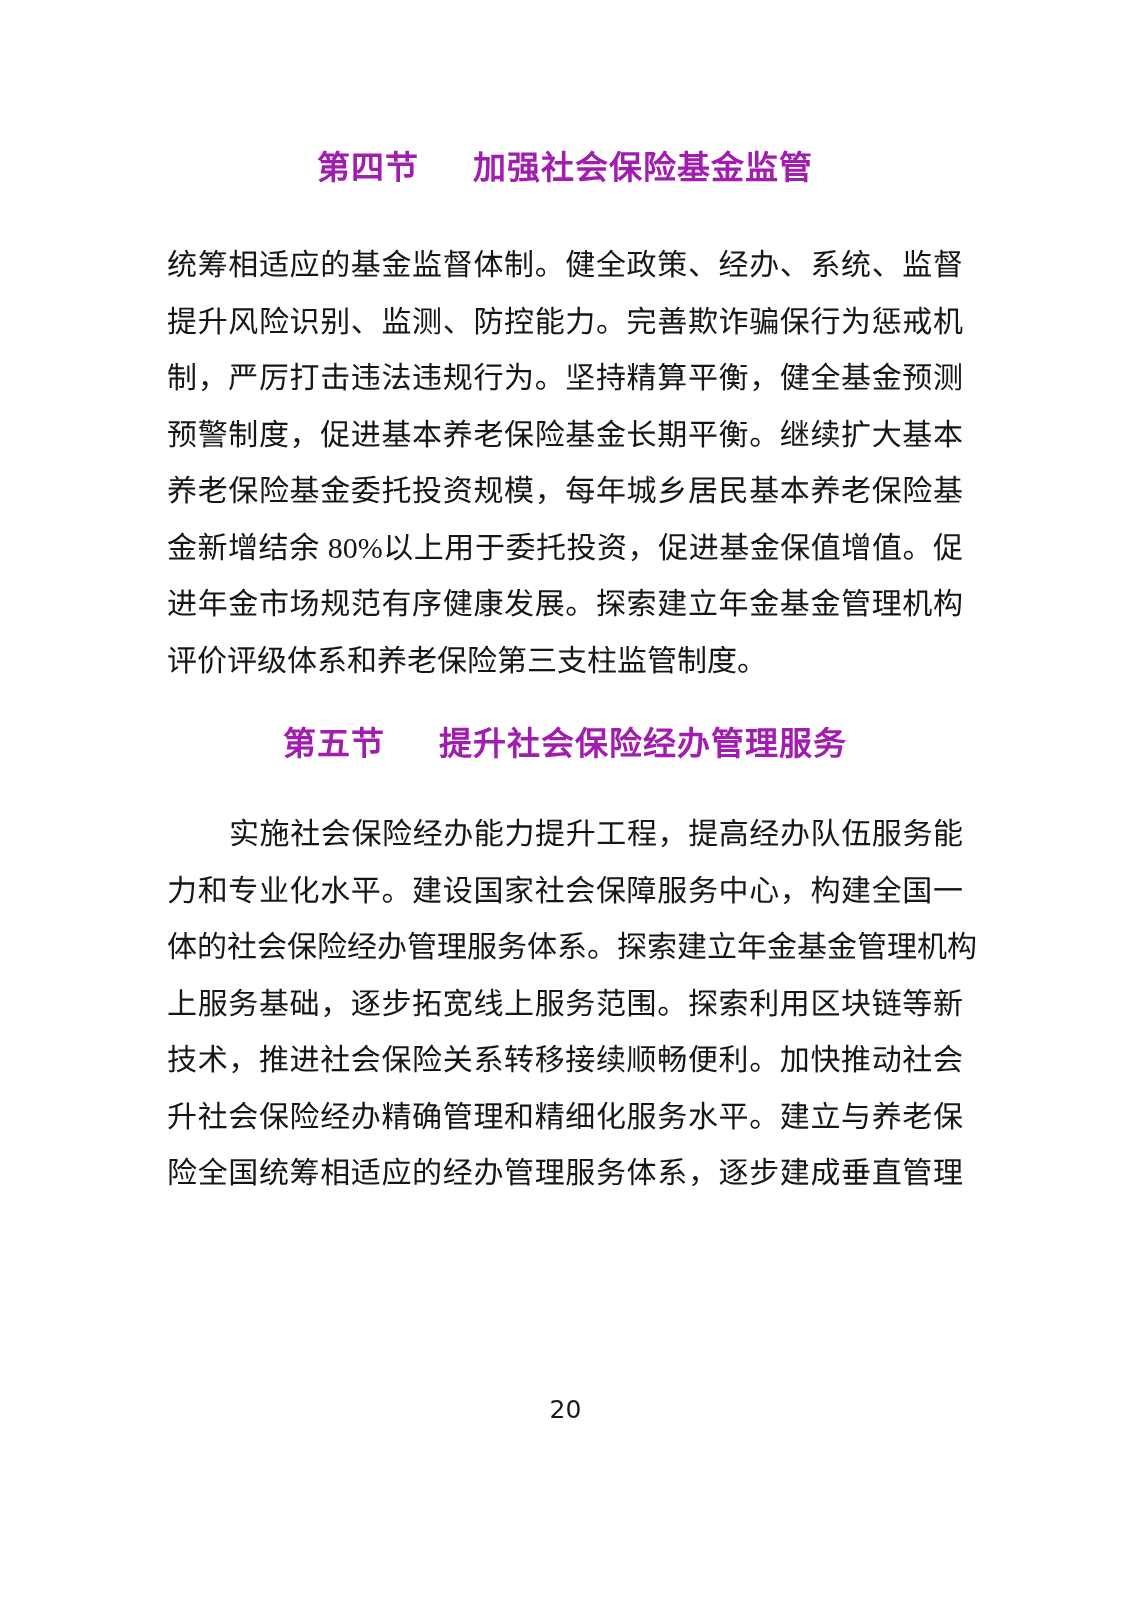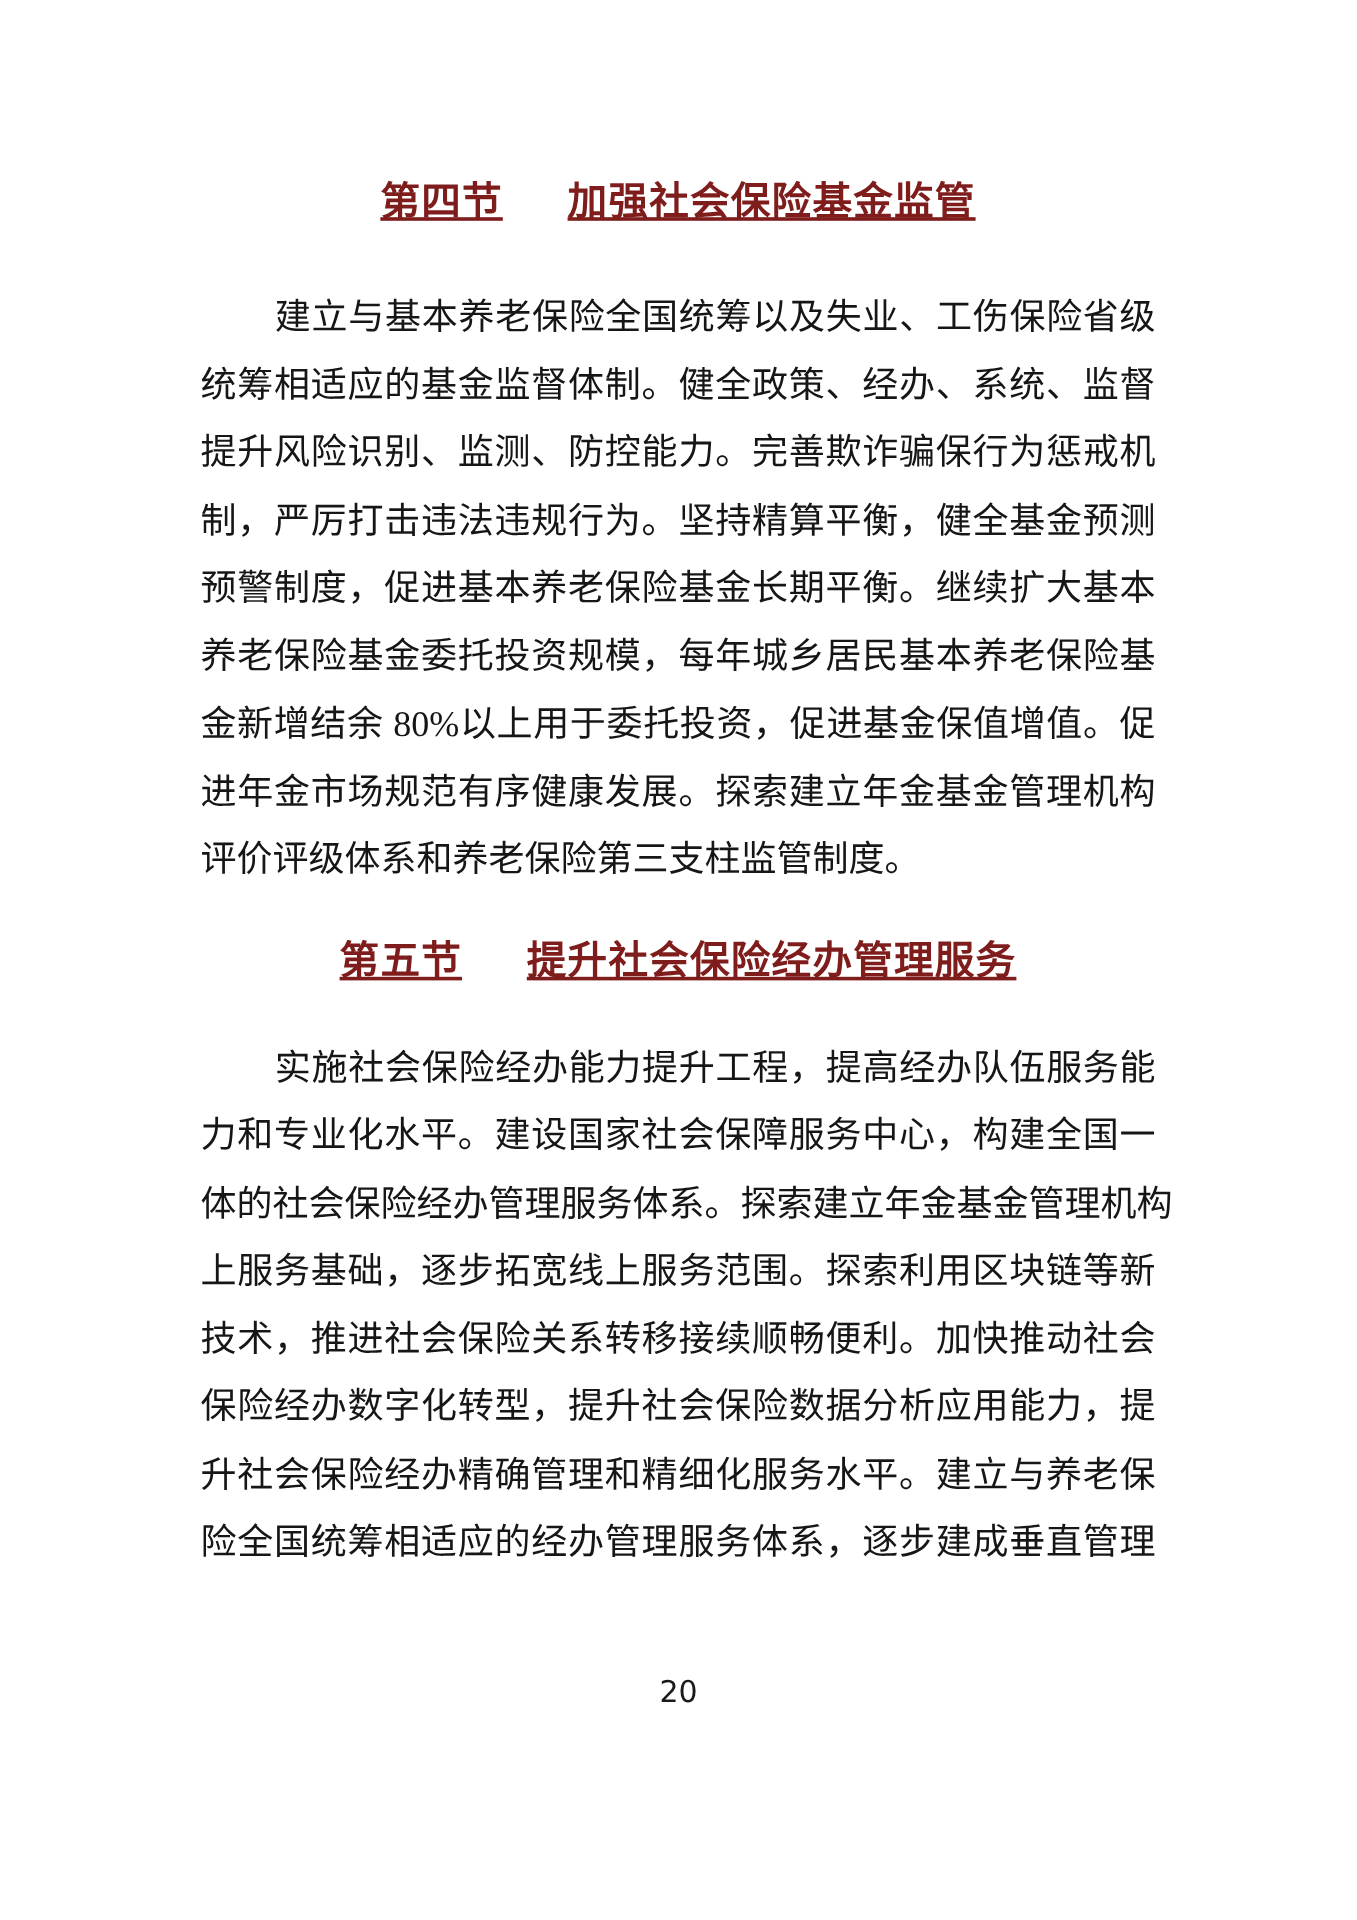--- a/index.html
+++ b/index.html
@@ -27,23 +27,22 @@
     width: 796px;
   }
   .section-heading {
     margin: 0;
     text-align: center;
     font-family: "Liberation Sans", "DejaVu Sans", sans-serif;
     font-weight: 700;
     font-size: 33px;
     line-height: 36px;
     letter-spacing: 1px;
-    color: #7f1d1d;
+    color: #a21caf;
     white-space: nowrap;
-    text-decoration: underline;
   }
   .section-heading .heading-label {
     margin-right: 54px;
   }
   #heading-1 { margin-top: 150px; }
   #heading-2 { margin-top: 37px; }
   .paragraph { margin: 0; }
   #paragraph-1 { margin-top: 51px; }
   #paragraph-2 { margin-top: 44px; }
   .line {
@@ -77,40 +76,38 @@
 </style>
 </head>
 <body>
 
 <div class="page">
   <div class="content">
 
     <h2 class="section-heading" id="heading-1"><span class="heading-label">第四节</span><span class="heading-title">加强社会保险基金监管</span></h2>
 
     <div class="paragraph" id="paragraph-1">
-      <div class="line indent">建立与基本养老保险全国统筹以及失业、工伤保险省级</div>
       <div class="line">统筹相适应的基金监督体制。健全政策、经办、系统、监督</div>
       <div class="line">提升风险识别、监测、防控能力。完善欺诈骗保行为惩戒机</div>
       <div class="line">制，严厉打击违法违规行为。坚持精算平衡，健全基金预测</div>
       <div class="line">预警制度，促进基本养老保险基金长期平衡。继续扩大基本</div>
       <div class="line">养老保险基金委托投资规模，每年城乡居民基本养老保险基</div>
       <div class="line">金新增结余 80%以上用于委托投资，促进基金保值增值。促</div>
       <div class="line">进年金市场规范有序健康发展。探索建立年金基金管理机构</div>
       <div class="line last-left">评价评级体系和养老保险第三支柱监管制度。</div>
     </div>
 
     <h2 class="section-heading" id="heading-2"><span class="heading-label">第五节</span><span class="heading-title">提升社会保险经办管理服务</span></h2>
 
     <div class="paragraph" id="paragraph-2">
       <div class="line indent">实施社会保险经办能力提升工程，提高经办队伍服务能</div>
       <div class="line">力和专业化水平。建设国家社会保障服务中心，构建全国一</div>
       <div class="line">体的社会保险经办管理服务体系。探索建立年金基金管理机构</div>
       <div class="line">上服务基础，逐步拓宽线上服务范围。探索利用区块链等新</div>
       <div class="line">技术，推进社会保险关系转移接续顺畅便利。加快推动社会</div>
-      <div class="line">保险经办数字化转型，提升社会保险数据分析应用能力，提</div>
       <div class="line">升社会保险经办精确管理和精细化服务水平。建立与养老保</div>
       <div class="line">险全国统筹相适应的经办管理服务体系，逐步建成垂直管理</div>
     </div>
 
   </div>
 
   <div class="page-number">20</div>
 </div>
 
 </body></html>

